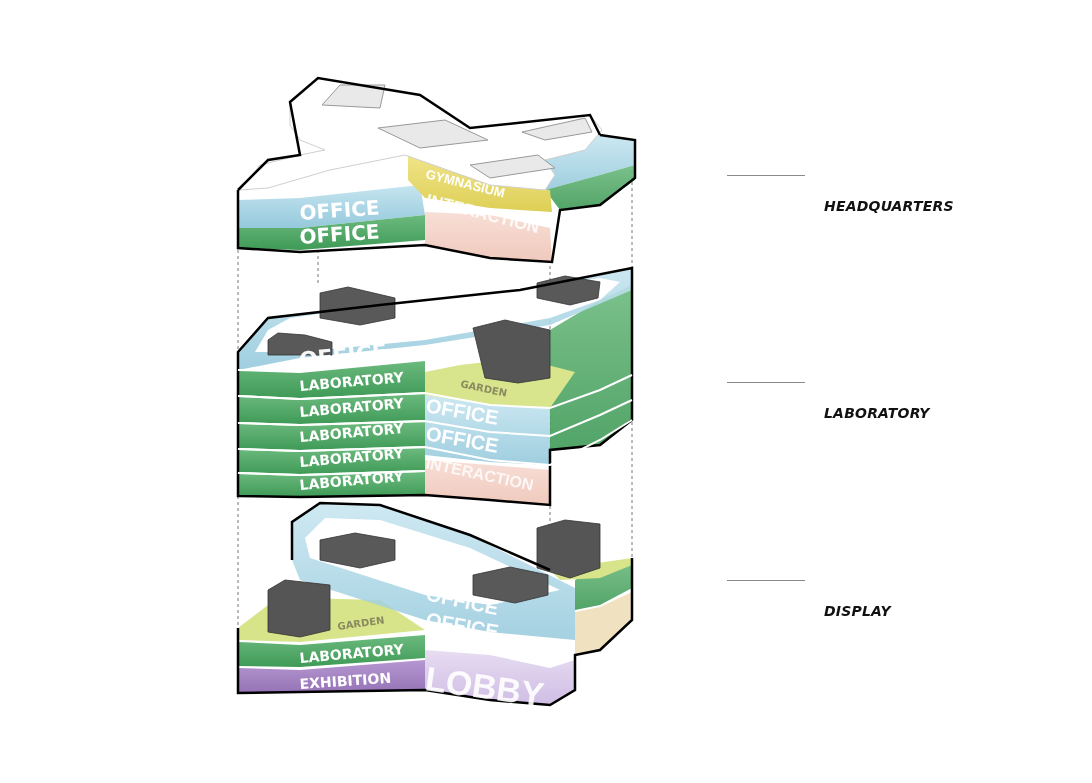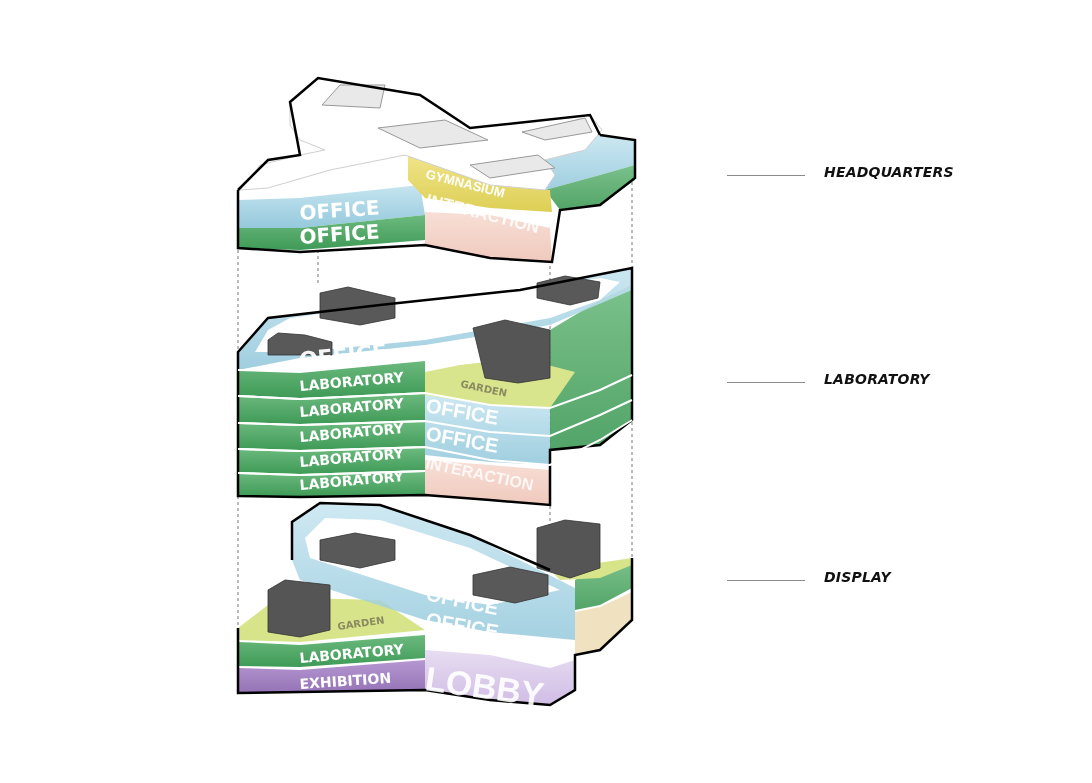--- a/index.html
+++ b/index.html
@@ -1,21 +1,21 @@
 <!DOCTYPE html>
 <html><head>
 <meta charset="utf-8">
 <style>
   html,body{margin:0;padding:0;background:#ffffff;}
   body{width:1092px;height:783px;position:relative;overflow:hidden;font-family:"DejaVu Sans",sans-serif;}
   #stage{position:absolute;left:0;top:0;width:1092px;height:783px;}
   .lbl{font-family:"DejaVu Sans",sans-serif;font-weight:bold;fill:#ffffff;}
   .lbl-cond{font-family:"Liberation Sans",sans-serif;font-weight:bold;fill:#ffffff;}
   .garden{font-family:"DejaVu Sans",sans-serif;font-weight:bold;fill:#8a8a60;font-size:10px;}
-  .section-title{position:absolute;font-family:"DejaVu Sans",sans-serif;font-weight:bold;font-style:italic;font-size:14px;color:#111;letter-spacing:0.2px;}
+  .section-title{position:absolute;font-family:"DejaVu Sans",sans-serif;font-weight:bold;font-style:italic;font-size:14px;color:#111;letter-spacing:0.2px;margin-top:34px;}
   .leader{position:absolute;height:1px;background:#8a8a8a;width:78px;}
 </style>
 </head>
 <body>
 
 <svg id="stage" width="1092" height="783" viewBox="0 0 1092 783" xmlns="http://www.w3.org/2000/svg">
   <defs>
     <linearGradient id="gOffice" x1="0" y1="0" x2="0" y2="1">
       <stop offset="0" stop-color="#c6e5f0"></stop>
         <stop offset="1" stop-color="#95c9dc"></stop>

